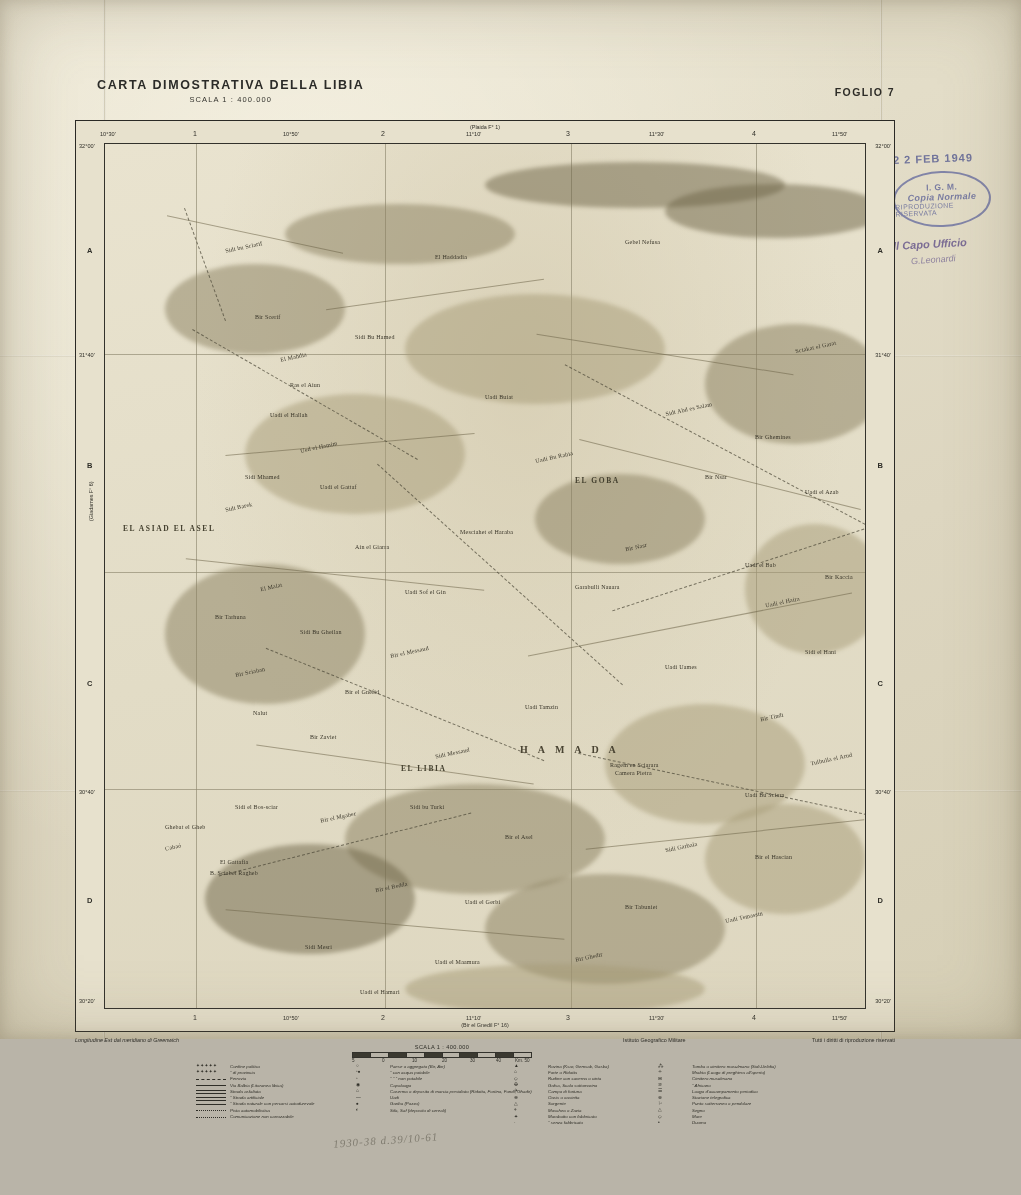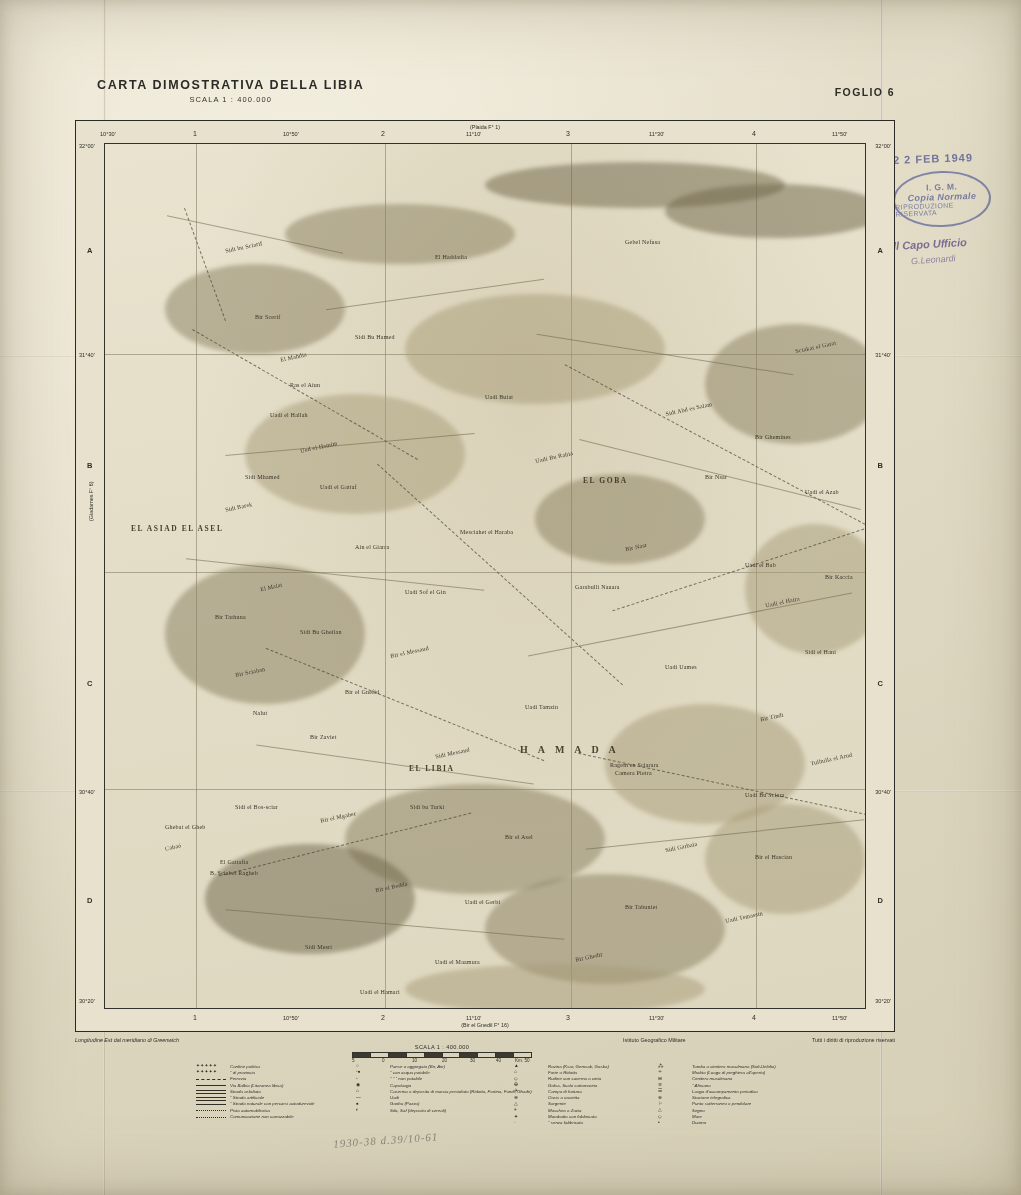--- a/index.html
+++ b/index.html
@@ -9,21 +9,21 @@
   }
   body {
     width: 1021px;
     height: 1195px;
     overflow: hidden;
     font-family: "Liberation Sans", sans-serif;
   }
   #sheet {
     position: absolute;
     left: 0; top: 0;
-    width: 1021px; height: 1195px;
+    width: 1021px; height: 1039px;
     background:
       radial-gradient(ellipse at 30% 20%, rgba(255,252,240,0.55), rgba(0,0,0,0) 60%),
       linear-gradient(160deg, #e8e2cf 0%, #e3ddc8 30%, #ddd6c0 60%, #d6cfb6 100%);
   }
   
   #sheet::after {
     content: "";
     position: absolute; left: 0; top: 0; right: 0; bottom: 0;
     pointer-events: none;
     box-shadow: inset 0 0 70px rgba(120,108,80,0.35), inset 0 0 16px rgba(90,80,55,0.25);
@@ -165,21 +165,21 @@
     font-family: "Liberation Serif", serif;
     font-size: 6px;
     color: #3a362a;
     white-space: nowrap;
     letter-spacing: .2px;
   }
   .mlabel.big {
     font-size: 10px; letter-spacing: 4px; color: #4a4433; font-weight: bold;
   }
   .mlabel.mid {
-    font-size: 7.5px; letter-spacing: 1.6px; color: #44402f; font-weight: bold; margin-left: 8px;
+    font-size: 7.5px; letter-spacing: 1.6px; color: #44402f; font-weight: bold;
   }
   .mlabel.rot { transform: rotate(-12deg); }
 
   
   .tick {
     position: absolute;
     font-size: 5.6px;
     color: #2f2e28;
     font-family: "Liberation Sans", sans-serif;
     white-space: nowrap;
@@ -268,21 +268,21 @@
   <div class="fold f1"></div>
   <div class="fold f2"></div>
   <div class="fold-h h1"></div>
   <div class="fold-h h2"></div>
 
   <div id="header">
     <div class="hdr-left">
       <div class="hdr-title">CARTA DIMOSTRATIVA DELLA LIBIA</div>
       <div class="hdr-scale">SCALA 1 : 400.000</div>
     </div>
-    <div class="hdr-right">FOGLIO 6</div>
+    <div class="hdr-right">FOGLIO 7</div>
   </div>
 
   <div id="stamp">
     <div class="stamp-date">2 2 FEB 1949</div>
     <div class="stamp-oval">
       <div class="big">I. G. M.</div>
       <div class="mid">Copia Normale</div>
       <div>RIPRODUZIONE RISERVATA</div>
     </div>
     <div class="stamp-sign">Il Capo Ufficio</div>

